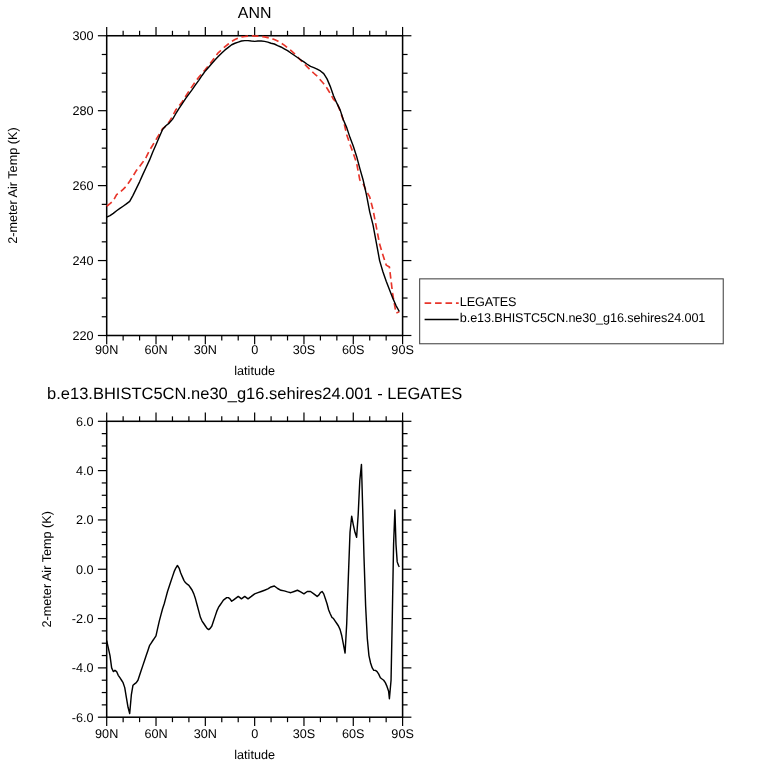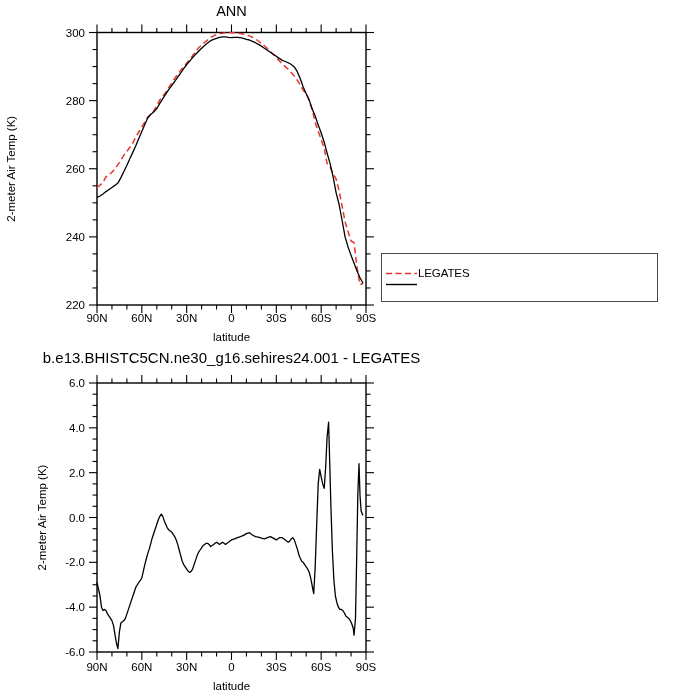--- a/index.html
+++ b/index.html
@@ -2,21 +2,21 @@
 <html><head>
 <meta charset="utf-8">
 <style>
   html,body{margin:0;padding:0;background:#ffffff;}
   .canvas{
     position:relative;width:700px;height:700px;background:#ffffff;
     font-family:"Liberation Sans",sans-serif;overflow:hidden;
   }
   svg.chart{position:absolute;left:0;top:0;}
   .legend{
-    position:absolute;left:381px;top:253px;width:277px;height:49px;
+    position:absolute;left:381px;top:253px;width:277px;height:60px;
     border:1px solid #4a4a4a;background:#ffffff;box-sizing:border-box;
     display:flex;flex-direction:column;justify-content:center;gap:3px;
   }
   .legend-row{display:flex;align-items:center;padding-left:3px;}
   .legend-row svg{flex:0 0 auto;display:block;}
   .legend-label{
     font-size:11.5px;color:#000;white-space:nowrap;line-height:1;
     letter-spacing:-0.1px;
   }
 </style>
@@ -246,16 +246,17 @@
     <div class="legend-row">
       <svg width="33" height="5">
         <line x1="1" y1="2.5" x2="32" y2="2.5" stroke="#e8352a" stroke-width="1.6" stroke-dasharray="6,3.5"></line>
       </svg>
       <span class="legend-label">LEGATES</span>
     </div>
     <div class="legend-row">
       <svg width="33" height="5">
         <line x1="1" y1="2.5" x2="32" y2="2.5" stroke="#000000" stroke-width="1.4"></line>
       </svg>
+      <span class="legend-label">b.e13.BHISTC5CN.ne30_g16.sehires24.001</span>
     </div>
   </div>
 
 </div>
 
 </body></html>

